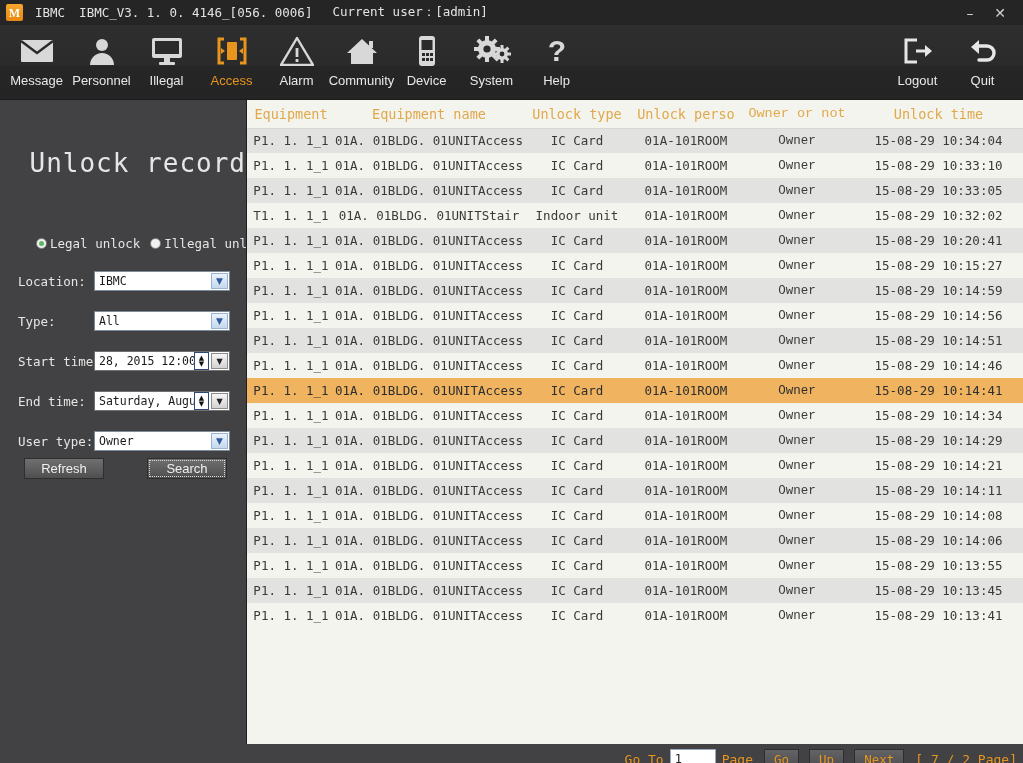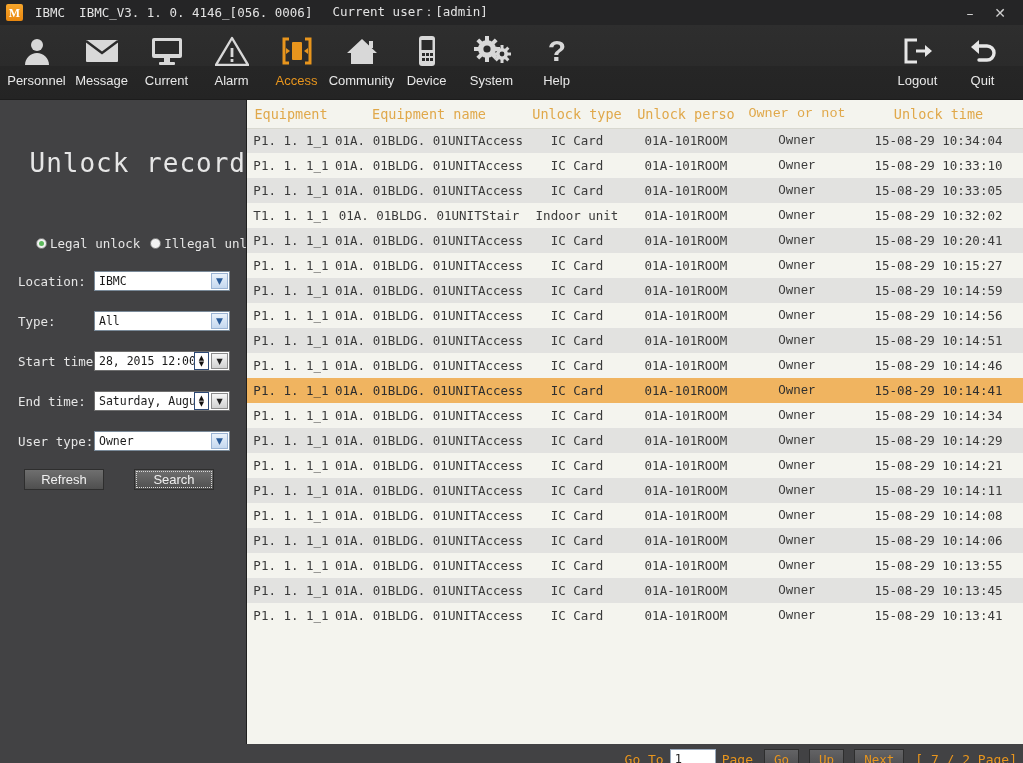--- a/index.html
+++ b/index.html
@@ -159,21 +159,21 @@
   .spin span { font-size: 7px; color: #111; font-family: "DejaVu Sans", sans-serif; }
   .dtdrop {
     position: absolute; right: 1px; top: 1px;
     width: 17px; height: 16px;
     background: linear-gradient(180deg,#f6f6f6,#d2d2d2);
     border: 1px solid #8d8d8d;
     display: flex; align-items: center; justify-content: center;
     color: #222; font-size: 8px;
     font-family: "DejaVu Sans", sans-serif;
   }
-  .btn-row { display: flex; margin-top: 18px; padding-left: 24px; gap: 30px; }
+  .btn-row { display: flex; margin-top: 7px; padding-left: 24px; gap: 43px; }
   .btn {
     width: 80px; height: 21px;
     background: linear-gradient(180deg,#6f6f6f,#4f4f4f);
     border: 1px solid #2e2e2e;
     color: #f0f0f0; font-size: 13px;
     font-family: "Liberation Sans", sans-serif;
     display: flex; align-items: center; justify-content: center;
   }
   .btn.focus { outline: 1px dotted #d8d8d8; outline-offset: -3px; }
 
@@ -255,72 +255,72 @@
       <div class="win-btn">–</div>
       <div class="win-btn close">✕</div>
     </div>
   </div>
 
   <div class="toolbar">
     <div class="tbitems">
 
       <div class="tbitem">
         <div class="tbicon">
+          <svg width="34" height="26" viewBox="0 0 34 26">
+              <rect x="1" y="2" width="32" height="22" rx="1" fill="#d8d8d8"></rect>
+              <path d="M1 3l16 12L33 3" fill="none" stroke="#2b2b2b" stroke-width="2.4"></path>
+            </svg>
+        </div>
+        <div class="tblabel">Message</div>
+      </div>
+
+      <div class="tbitem">
+        <div class="tbicon">
           <svg width="32" height="32" viewBox="0 0 32 32">
               <circle cx="16" cy="10" r="6" fill="#d8d8d8"></circle>
               <path d="M4 30c0-7 5.5-12 12-12s12 5 12 12z" fill="#d8d8d8"></path>
             </svg>
         </div>
         <div class="tblabel">Personnel</div>
-      </div>
-
-      <div class="tbitem">
-        <div class="tbicon">
-          <svg width="34" height="26" viewBox="0 0 34 26">
-              <rect x="1" y="2" width="32" height="22" rx="1" fill="#d8d8d8"></rect>
-              <path d="M1 3l16 12L33 3" fill="none" stroke="#2b2b2b" stroke-width="2.4"></path>
-            </svg>
-        </div>
-        <div class="tblabel">Message</div>
       </div>
 
       <div class="tbitem">
         <div class="tbicon">
           <svg width="34" height="30" viewBox="0 0 34 30">
               <rect x="2" y="2" width="30" height="20" rx="2" fill="#d8d8d8"></rect>
               <rect x="5" y="5" width="24" height="13" fill="#2b2b2b"></rect>
               <rect x="14" y="22" width="6" height="4" fill="#d8d8d8"></rect>
               <rect x="9" y="26" width="16" height="3" rx="1" fill="#d8d8d8"></rect>
             </svg>
         </div>
-        <div class="tblabel">Current</div>
-      </div>
-
-      <div class="tbitem">
-        <div class="tbicon">
-          <svg width="34" height="30" viewBox="0 0 34 30">
-              <path d="M17 2L33 29H1z" fill="none" stroke="#d8d8d8" stroke-width="2.4" stroke-linejoin="round"></path>
-              <rect x="15.6" y="12" width="2.8" height="9" fill="#d8d8d8"></rect>
-              <rect x="15.6" y="23" width="2.8" height="3" fill="#d8d8d8"></rect>
-            </svg>
-        </div>
-        <div class="tblabel">Alarm</div>
+        <div class="tblabel">Illegal</div>
       </div>
 
       <div class="tbitem active">
         <div class="tbicon">
           <svg width="32" height="30" viewBox="0 0 32 30">
             <path d="M8 3h-5v24h5" fill="none" stroke="#e8951d" stroke-width="3"></path>
             <path d="M24 3h5v24h-5" fill="none" stroke="#e8951d" stroke-width="3"></path>
             <rect x="11" y="6" width="10" height="18" rx="1" fill="#e8951d"></rect>
             <path d="M9 15l-4-3v6z" fill="#e8951d"></path>
               <path d="M23 15l4-3v6z" fill="#e8951d"></path>
           </svg>
         </div>
         <div class="tblabel">Access</div>
+      </div>
+
+      <div class="tbitem">
+        <div class="tbicon">
+          <svg width="34" height="30" viewBox="0 0 34 30">
+              <path d="M17 2L33 29H1z" fill="none" stroke="#d8d8d8" stroke-width="2.4" stroke-linejoin="round"></path>
+              <rect x="15.6" y="12" width="2.8" height="9" fill="#d8d8d8"></rect>
+              <rect x="15.6" y="23" width="2.8" height="3" fill="#d8d8d8"></rect>
+            </svg>
+        </div>
+        <div class="tblabel">Alarm</div>
       </div>
 
       <div class="tbitem">
         <div class="tbicon">
           <svg width="34" height="30" viewBox="0 0 34 30">
               <path d="M17 3L2 17h4v11h22V17h4z" fill="#d8d8d8"></path>
               <rect x="24" y="5" width="4" height="7" fill="#d8d8d8"></rect>
             </svg>
         </div>
         <div class="tblabel">Community</div>

